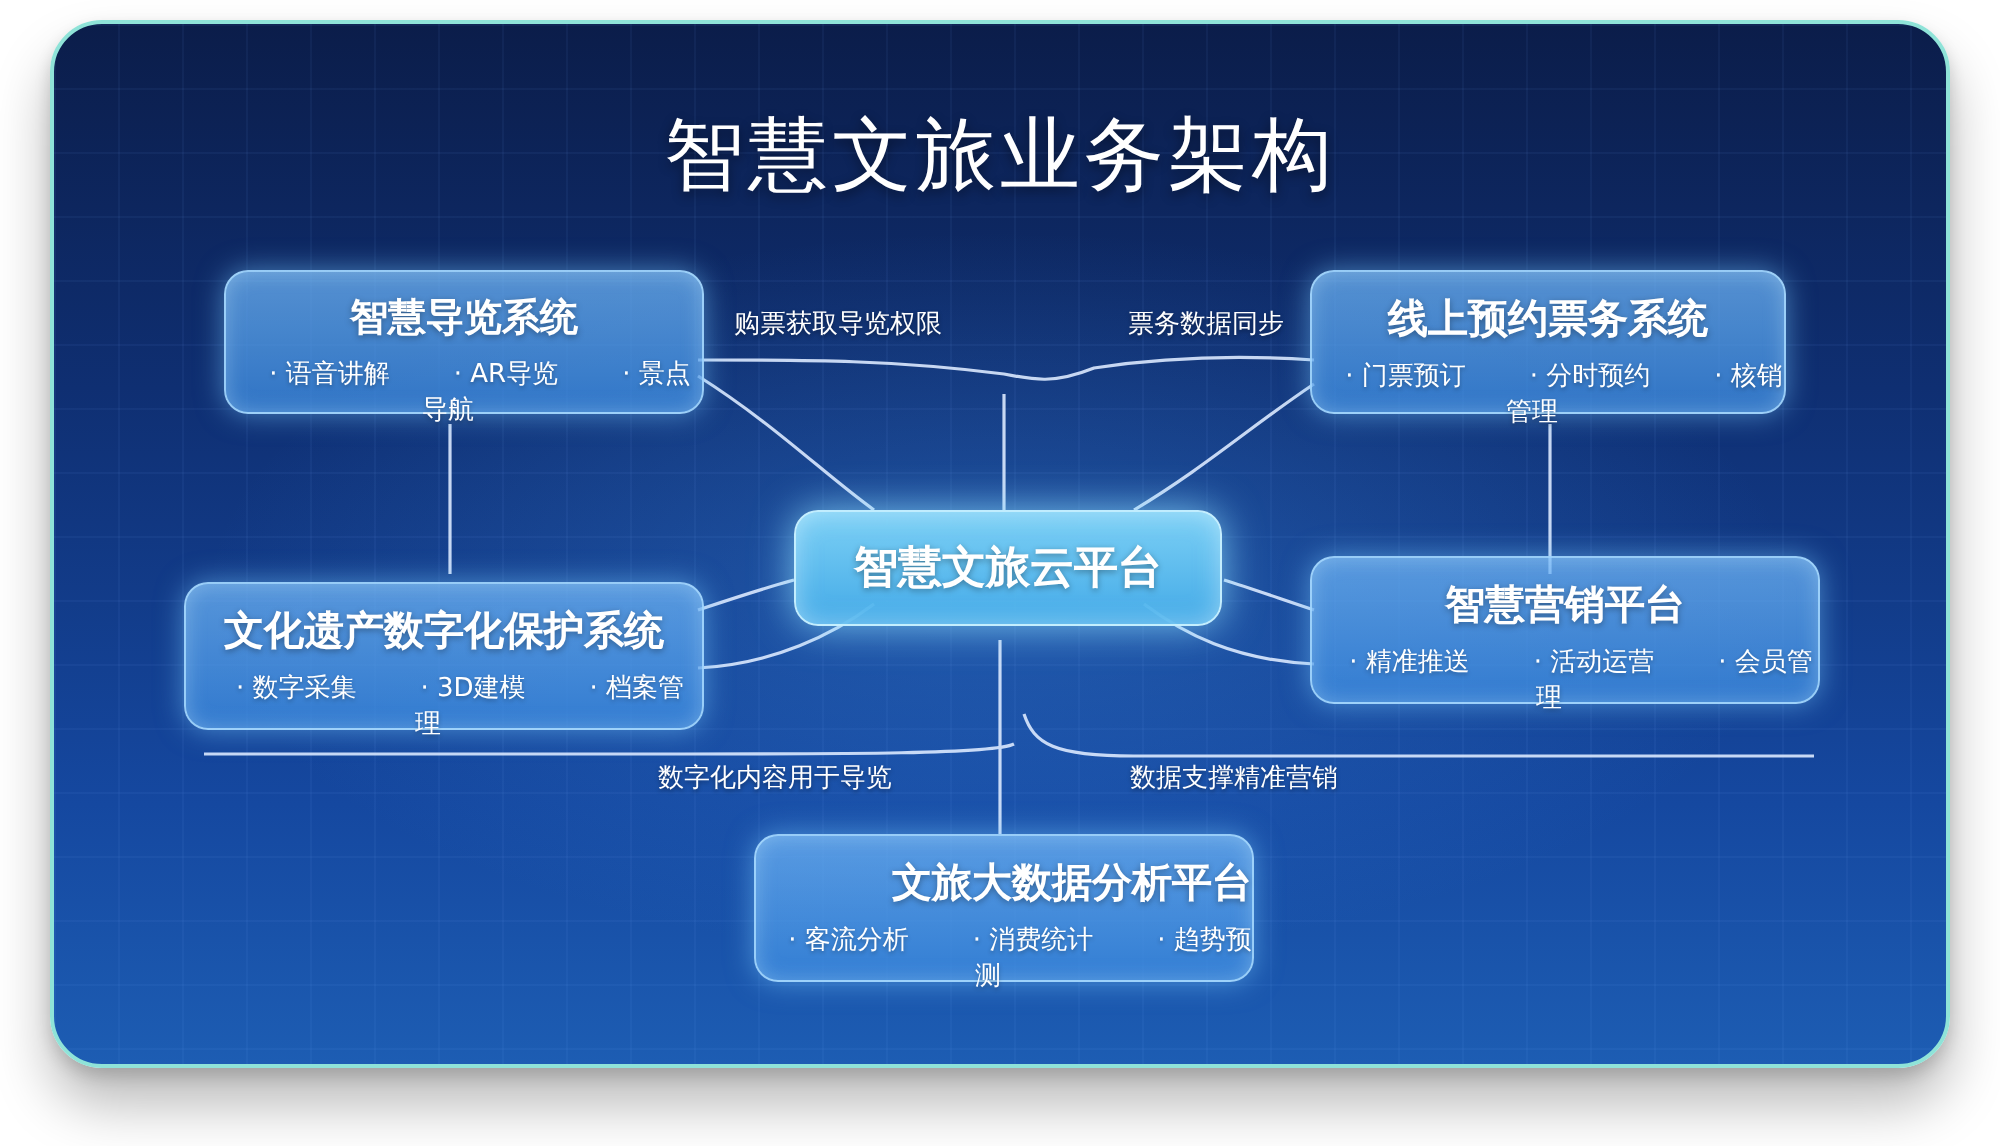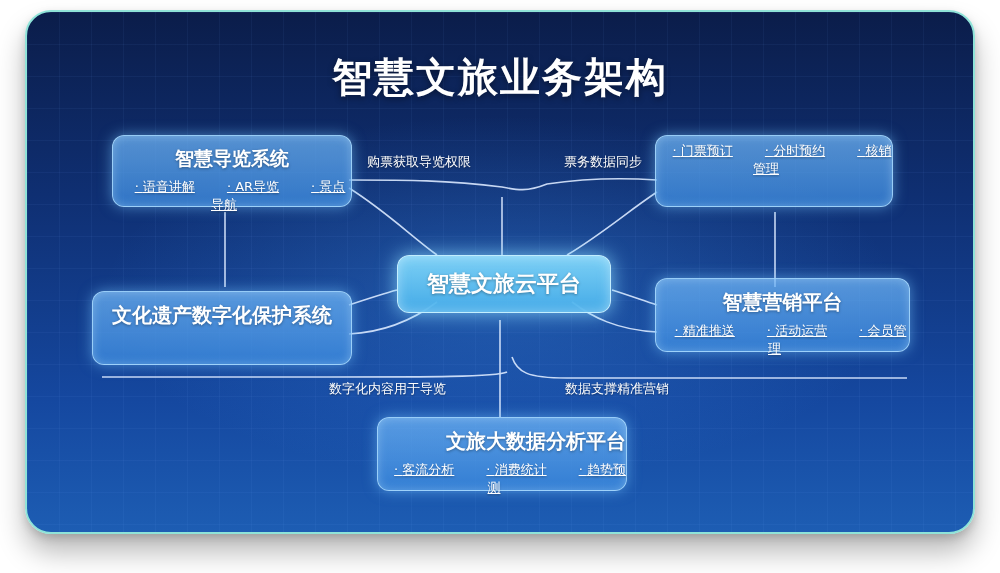--- a/index.html
+++ b/index.html
@@ -11,31 +11,31 @@
       radial-gradient(ellipse 60% 50% at 50% 55%, rgba(60,140,230,0.35), rgba(0,0,0,0) 70%),
       linear-gradient(180deg,#0b1d4a 0%,#0f2f72 35%,#1548a0 75%,#1d5db3 100%);
     box-shadow:0 18px 28px rgba(0,0,0,0.28),0 4px 8px rgba(0,0,0,0.15);
   }
   .grid{position:absolute;inset:0;
     background-image:
       linear-gradient(rgba(120,170,255,0.06) 1px,transparent 1px),
       linear-gradient(90deg,rgba(120,170,255,0.06) 1px,transparent 1px);
     background-size:32px 32px;}
   .title{position:absolute;left:0;right:0;top:38px;text-align:center;
-    font-size:40px;font-weight:bold;color:#ffffff;letter-spacing:2px;
+    font-size:40px;font-weight:normal;color:#ffffff;letter-spacing:2px;
     text-shadow:0 2px 6px rgba(0,0,0,0.45);}
   svg.links{position:absolute;left:0;top:0;}
   .node{position:absolute;border-radius:12px;
     background:linear-gradient(180deg,rgba(110,180,245,0.75) 0%,rgba(60,140,225,0.75) 100%);
     border:1.5px solid rgba(170,220,255,0.85);
     box-shadow:0 0 14px rgba(120,200,255,0.55),inset 0 0 10px rgba(200,235,255,0.35);
     color:#fff;text-align:center;}
   .node .name{font-weight:bold;text-shadow:0 1px 3px rgba(0,0,0,0.35);}
   .node .feats{font-size:13px;margin-top:6px;text-shadow:0 1px 2px rgba(0,0,0,0.3);}
-  .node .feats span{margin:0 16px;text-decoration:underline;}
+  .node .feats span{margin:0 16px;}
   .node .feats span::before{content:"· ";}
   .center{background:linear-gradient(180deg,rgba(130,215,250,0.95) 0%,rgba(70,175,235,0.95) 100%);
     border:1.5px solid rgba(200,240,255,0.95);
     box-shadow:0 0 20px rgba(140,220,255,0.8),inset 0 0 12px rgba(220,245,255,0.5);}
   .lbl{position:absolute;color:#ffffff;font-size:13px;white-space:nowrap;text-shadow:0 1px 2px rgba(0,0,0,0.4);}
 </style>
 </head>
 <body>
 
 <div class="card">
@@ -76,31 +76,35 @@
   <div class="lbl" style="left:538px;top:368px;">数据支撑精准营销</div>
 
   <div class="node" style="left:85px;top:123px;width:238px;height:70px;">
     <div class="name" style="font-size:19px;margin-top:10px;">智慧导览系统</div>
     <div class="feats">
       <span>语音讲解</span><span>AR导览</span><span>景点导航</span>
     </div>
   </div>
 
   <div class="node" style="left:628px;top:123px;width:236px;height:70px;">
+    <div class="name" style="font-size:20px;margin-top:10px;">线上预约票务系统</div>
     <div class="feats">
       <span>门票预订</span><span>分时预约</span><span>核销管理</span>
     </div>
   </div>
 
   <div class="node center" style="left:370px;top:243px;width:212px;height:56px;">
     <div class="name" style="font-size:22px;margin-top:13px;">智慧文旅云平台</div>
   </div>
 
   <div class="node" style="left:65px;top:279px;width:258px;height:72px;">
     <div class="name" style="font-size:20px;margin-top:10px;">文化遗产数字化保护系统</div>
+    <div class="feats">
+      <span>数字采集</span><span>3D建模</span><span>档案管理</span>
+    </div>
   </div>
 
   <div class="node" style="left:628px;top:266px;width:253px;height:72px;">
     <div class="name" style="font-size:20px;margin-top:10px;">智慧营销平台</div>
     <div class="feats">
       <span>精准推送</span><span>活动运营</span><span>会员管理</span>
     </div>
   </div>
 
   <div class="node" style="left:350px;top:405px;width:248px;height:72px;">

